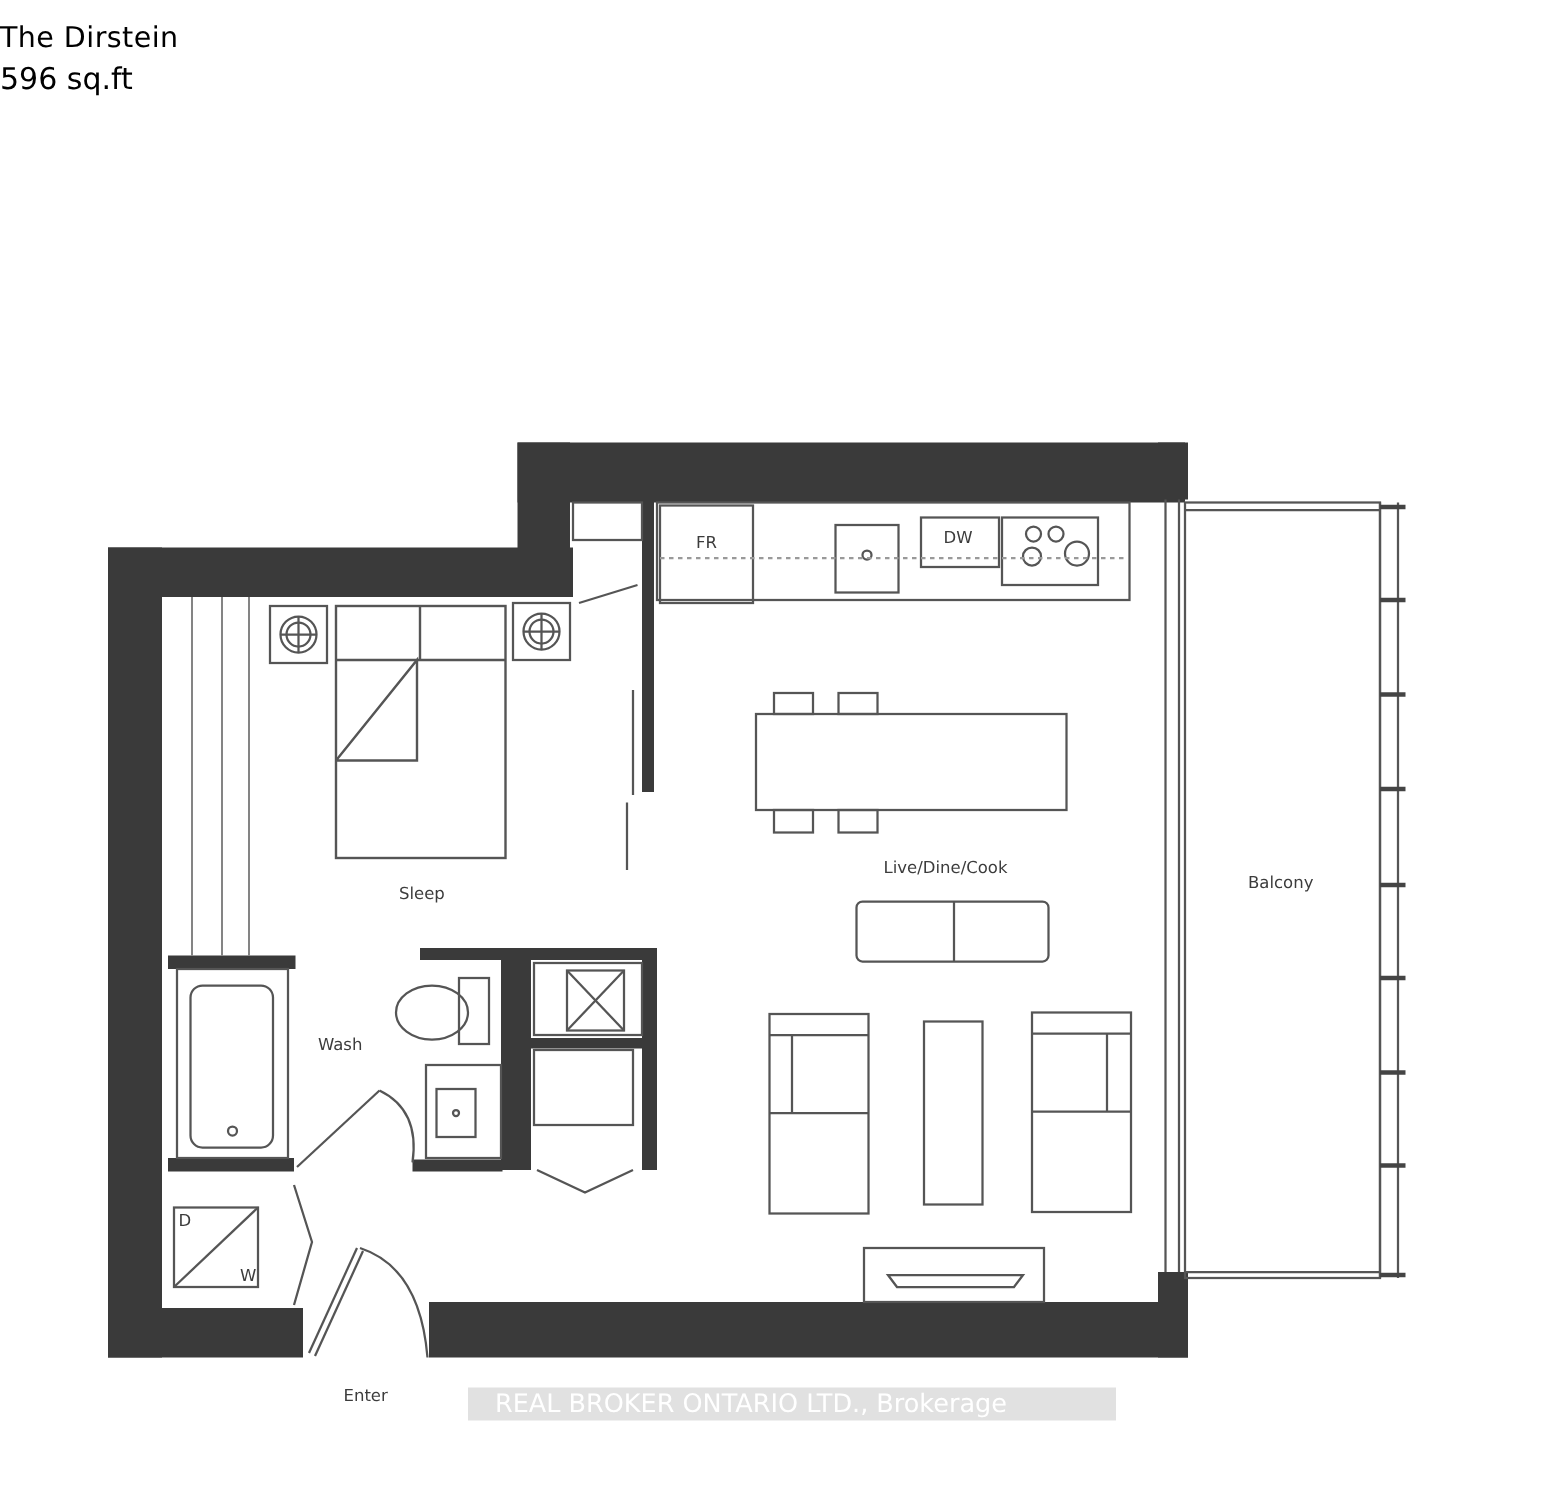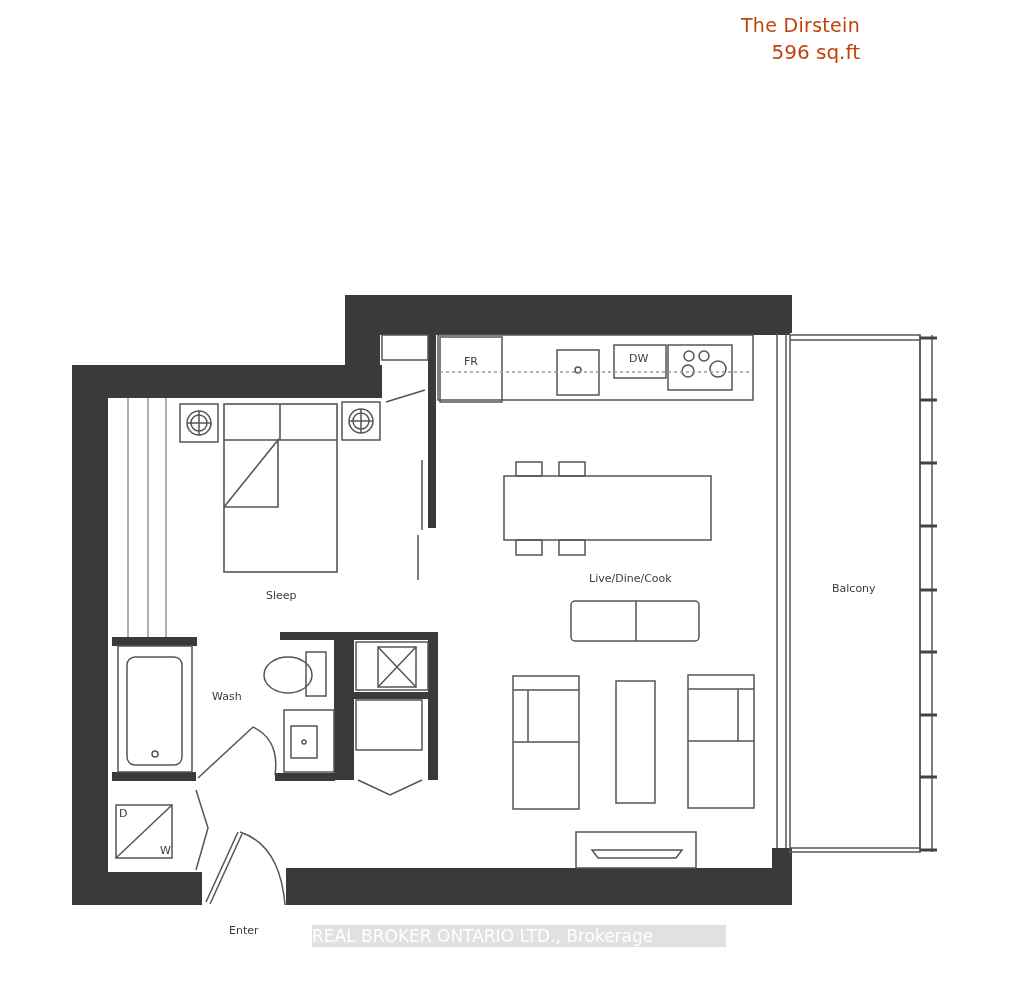--- a/index.html
+++ b/index.html
@@ -1,22 +1,22 @@
 <!DOCTYPE html>
 <html><head>
   <meta charset="utf-8">
   <style>
     html, body { margin: 0; padding: 0; background: #ffffff; }
     body { width: 1036px; height: 996px; position: relative; overflow: hidden; font-family: "DejaVu Sans", sans-serif; }
-    .title { position: absolute; left: 0; width: 860px; text-align: right; color: #c2410c; }
+    .title { position: absolute; left: 0; width: 860px; text-align: left; color: #000000; }
     .title-main { top: 14px; font-size: 19px; letter-spacing: 0.3px; }
     .title-sub { top: 40px; font-size: 20px; }
     svg { position: absolute; left: 0; top: 0; }
     .room-label { font-family: "DejaVu Sans", sans-serif; font-size: 11px; fill: #3c3c3c; }
-    .watermark { position: absolute; left: 312px; top: 925px; width: 414px; height: 22px; background: rgba(200,200,200,0.55); color: #ffffff; font-family: "DejaVu Sans", sans-serif; font-size: 17px; line-height: 22px; white-space: nowrap; padding-left: 0; }
+    .watermark { position: absolute; left: 312px; top: 925px; width: 414px; height: 22px; background: rgba(200,200,200,0.55); color: #ffffff; font-family: "DejaVu Sans", sans-serif; font-size: 17px; line-height: 22px; white-space: nowrap; padding-left: 18px; }
   </style>
 </head>
 <body>
 
 <div class="title title-main">The Dirstein</div>
 <div class="title title-sub">596 sq.ft</div>
 
 <svg width="1036" height="996" viewBox="0 0 1036 996">
 
   <g fill="#3a3a3a">

